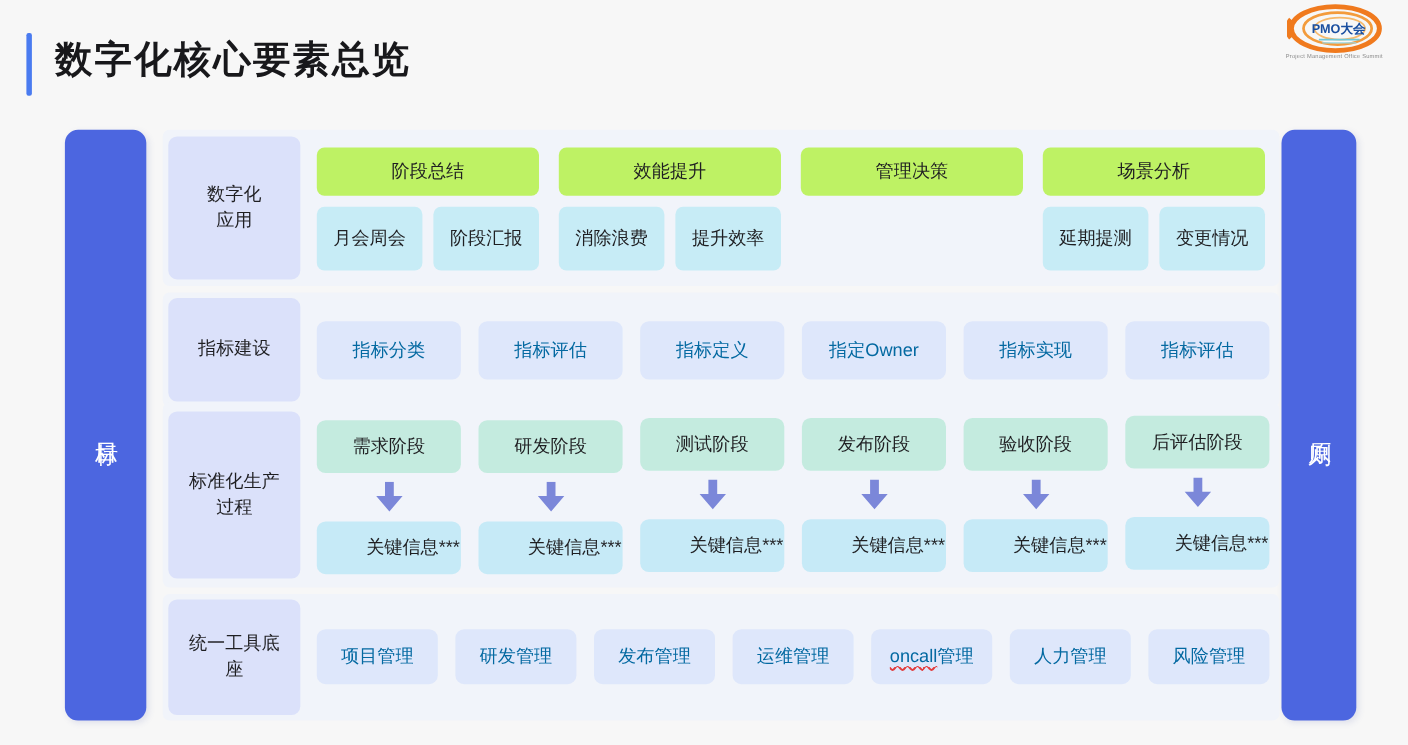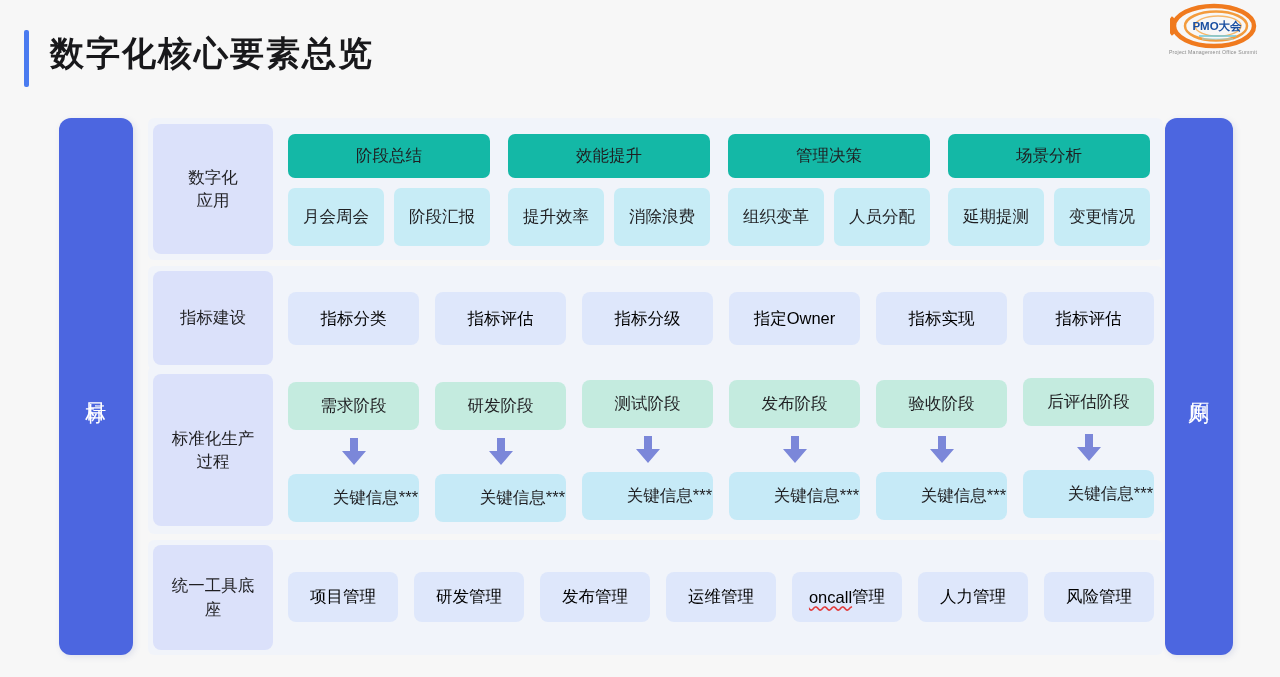--- a/index.html
+++ b/index.html
@@ -130,21 +130,21 @@
   .r1-groups {
     position: absolute;
     left: 140px; top: 16px;
     width: 862px; height: 112px;
     display: flex;
     gap: 18px;
   }
   .group { flex: 1; display: flex; flex-direction: column; gap: 10px; }
   .group-head {
     height: 44px;
-    background: #14b8a6;
+    background: #bef264;
     border-radius: 7px;
     display: flex;
     align-items: center;
     justify-content: center;
     font-size: 16.5px;
     color: #1f1f22;
   }
   .group-items { display: flex; gap: 10px; flex: 1; }
   .chip-cyan {
     flex: 1;
@@ -167,21 +167,21 @@
   .cr-r2 { top: 26px; width: 866px; height: 53px; gap: 16px; }
   .cr-r4 { top: 32px; width: 866px; height: 50px; gap: 16px; }
   .chip-lav {
     flex: 1;
     background: #dee7fb;
     border-radius: 8px;
     display: flex;
     align-items: center;
     justify-content: center;
     font-size: 16.5px;
-    color: #000000;
+    color: #0369a1;
     white-space: nowrap;
     position: relative;
   }
   .spell {
     text-decoration: underline wavy #e23b3b;
     text-decoration-skip-ink: none;
     text-underline-offset: 3px;
   }
 
   
@@ -274,51 +274,47 @@
         <div class="group-head">阶段总结</div>
         <div class="group-items">
           <div class="chip-cyan">月会周会</div>
           <div class="chip-cyan">阶段汇报</div>
         </div>
       </div>
 
       <div class="group">
         <div class="group-head">效能提升</div>
         <div class="group-items">
+          <div class="chip-cyan">消除浪费</div>
           <div class="chip-cyan">提升效率</div>
-          <div class="chip-cyan">消除浪费</div>
         </div>
       </div>
 
       <div class="group">
         <div class="group-head">管理决策</div>
-        <div class="group-items">
-          <div class="chip-cyan">组织变革</div>
-          <div class="chip-cyan">人员分配</div>
-        </div>
       </div>
 
       <div class="group">
         <div class="group-head">场景分析</div>
         <div class="group-items">
           <div class="chip-cyan">延期提测</div>
           <div class="chip-cyan">变更情况</div>
         </div>
       </div>
 
     </div>
   </div>
 
   <div class="band band-r2">
     <div class="row-label rl-r2">指标建设</div>
 
     <div class="chip-row cr-r2">
       <div class="chip-lav">指标分类</div>
       <div class="chip-lav">指标评估</div>
-      <div class="chip-lav">指标分级</div>
+      <div class="chip-lav">指标定义</div>
       <div class="chip-lav">指定Owner</div>
       <div class="chip-lav">指标实现</div>
       <div class="chip-lav">指标评估</div>
     </div>
   </div>
 
   <div class="band band-r3">
     <div class="row-label rl-r3">标准化生产<br>过程</div>
 
     <div class="stages">

